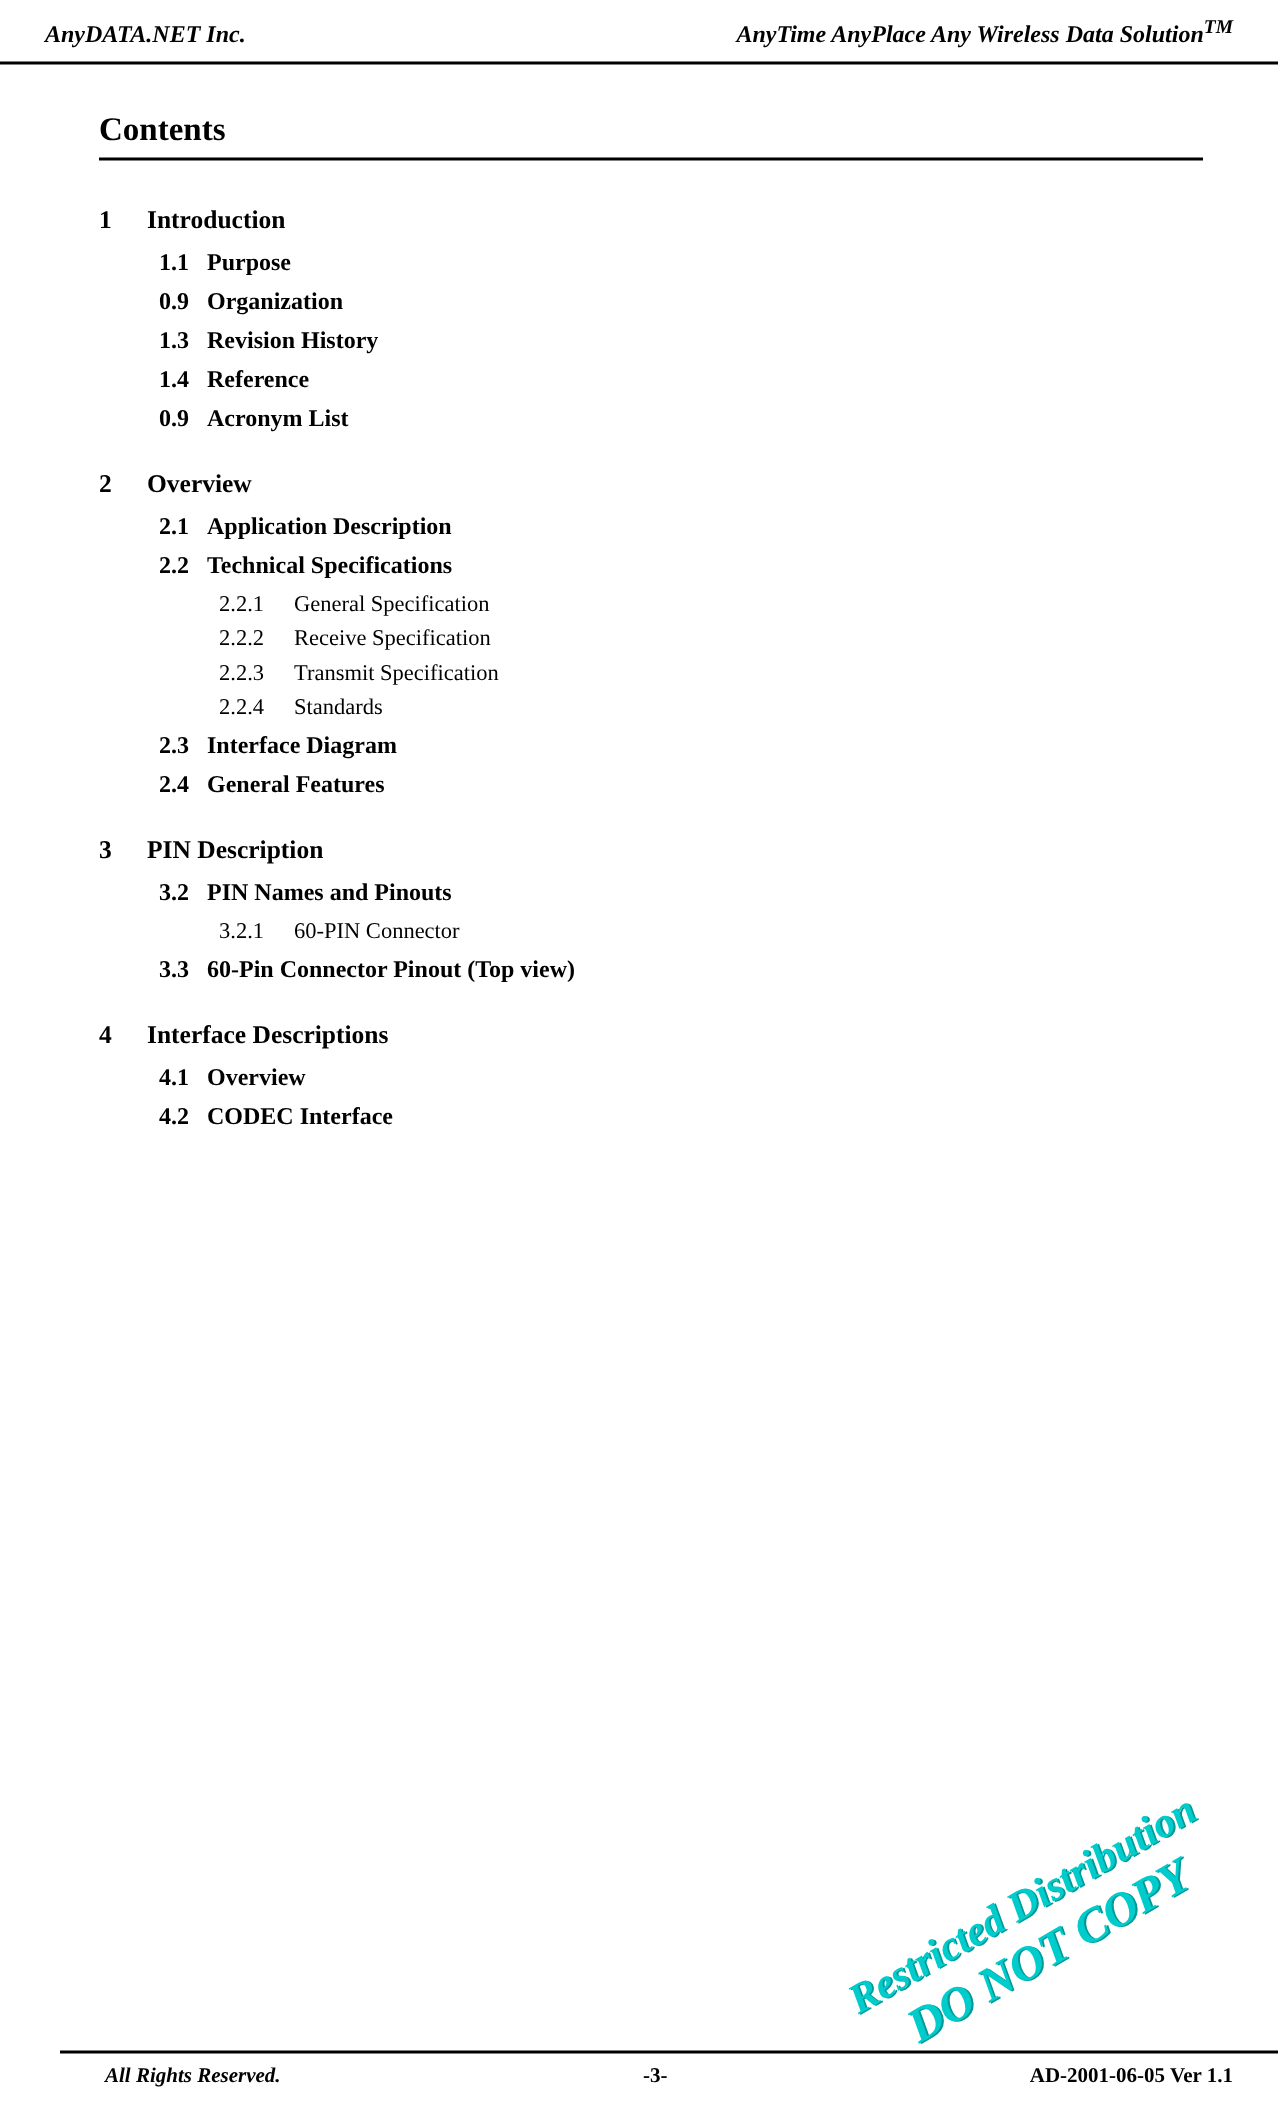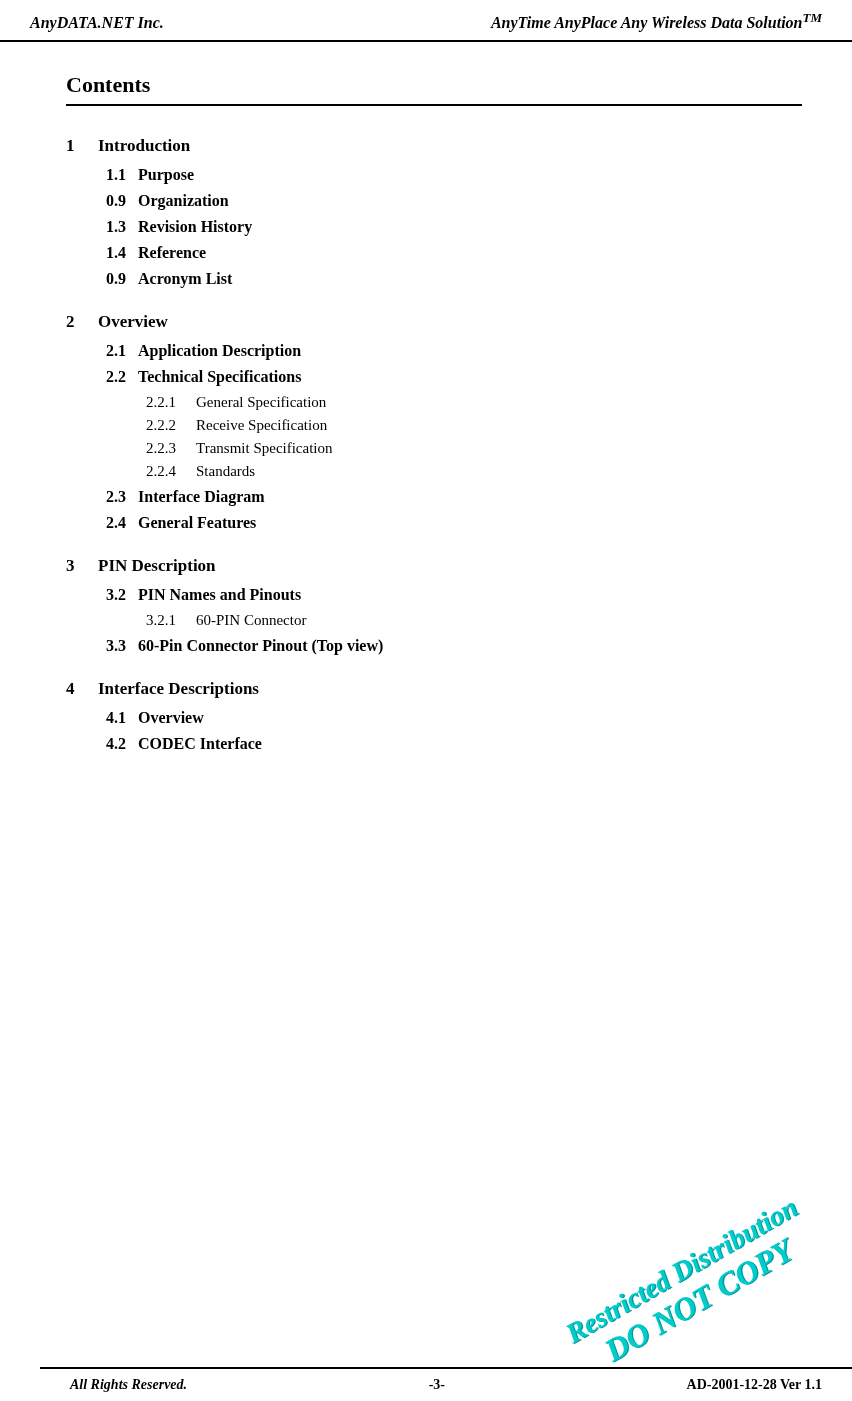--- a/index.html
+++ b/index.html
@@ -259,14 +259,14 @@
 </div>
 
 <div class="watermark">
   <span class="watermark-line1">Restricted Distribution</span>
   <span class="watermark-line2">DO NOT COPY</span>
 </div>
 
 <div class="footer">
   <span class="footer-left">All Rights Reserved.</span>
   <span class="footer-center">-3-</span>
-  <span class="footer-right">AD-2001-12-28 Ver 1.1</span>
+  <span class="footer-right">AD-2001-06-05 Ver 1.1</span>
 </div>
 
 </body></html>

